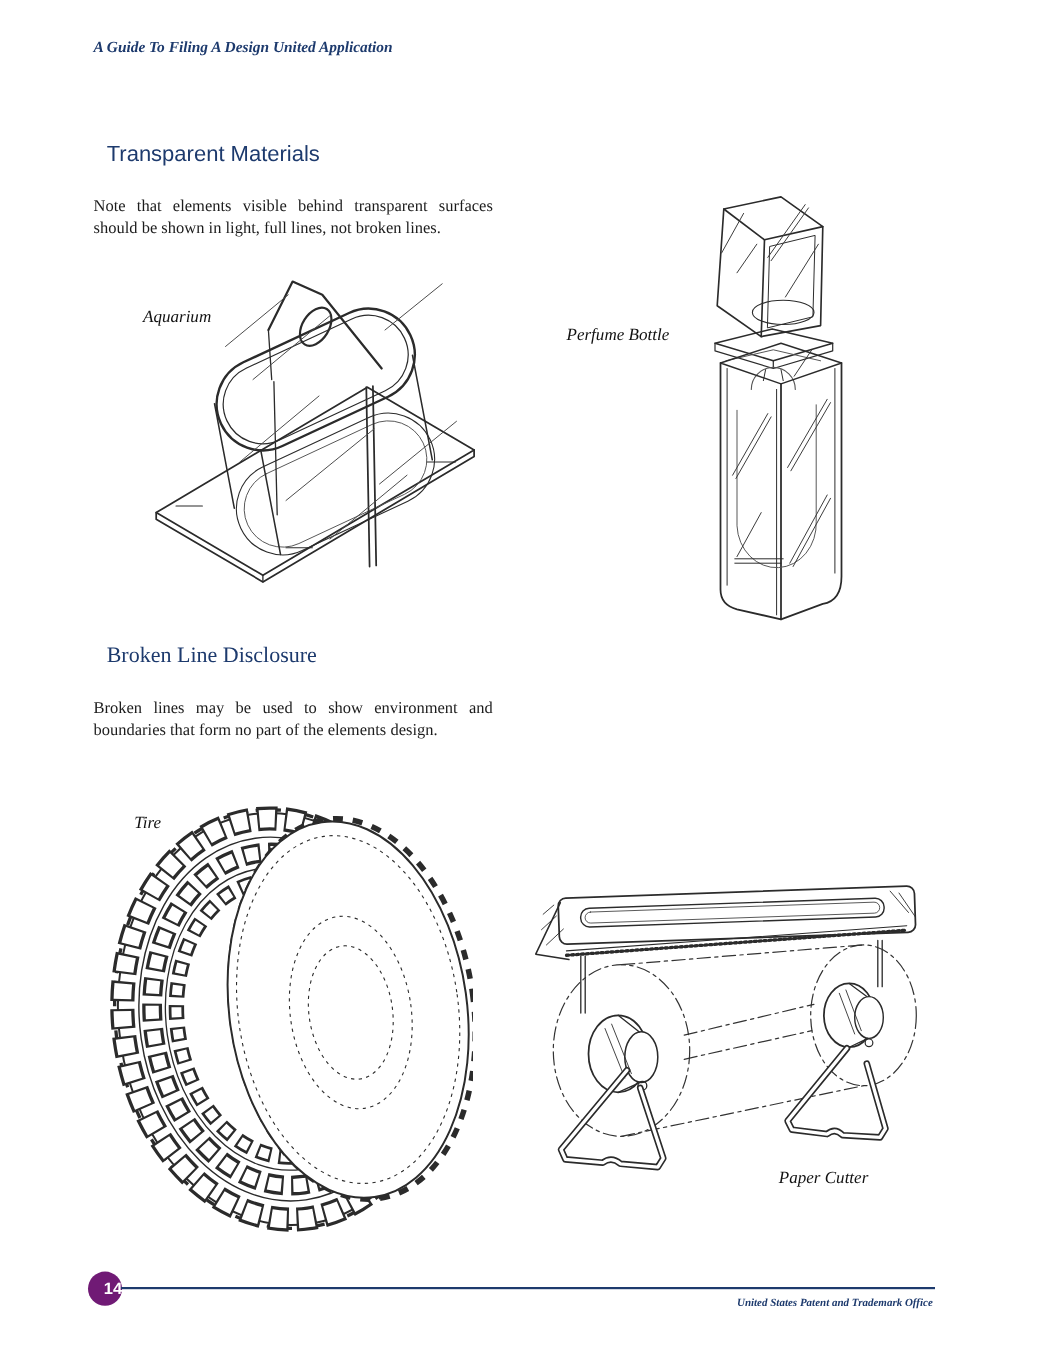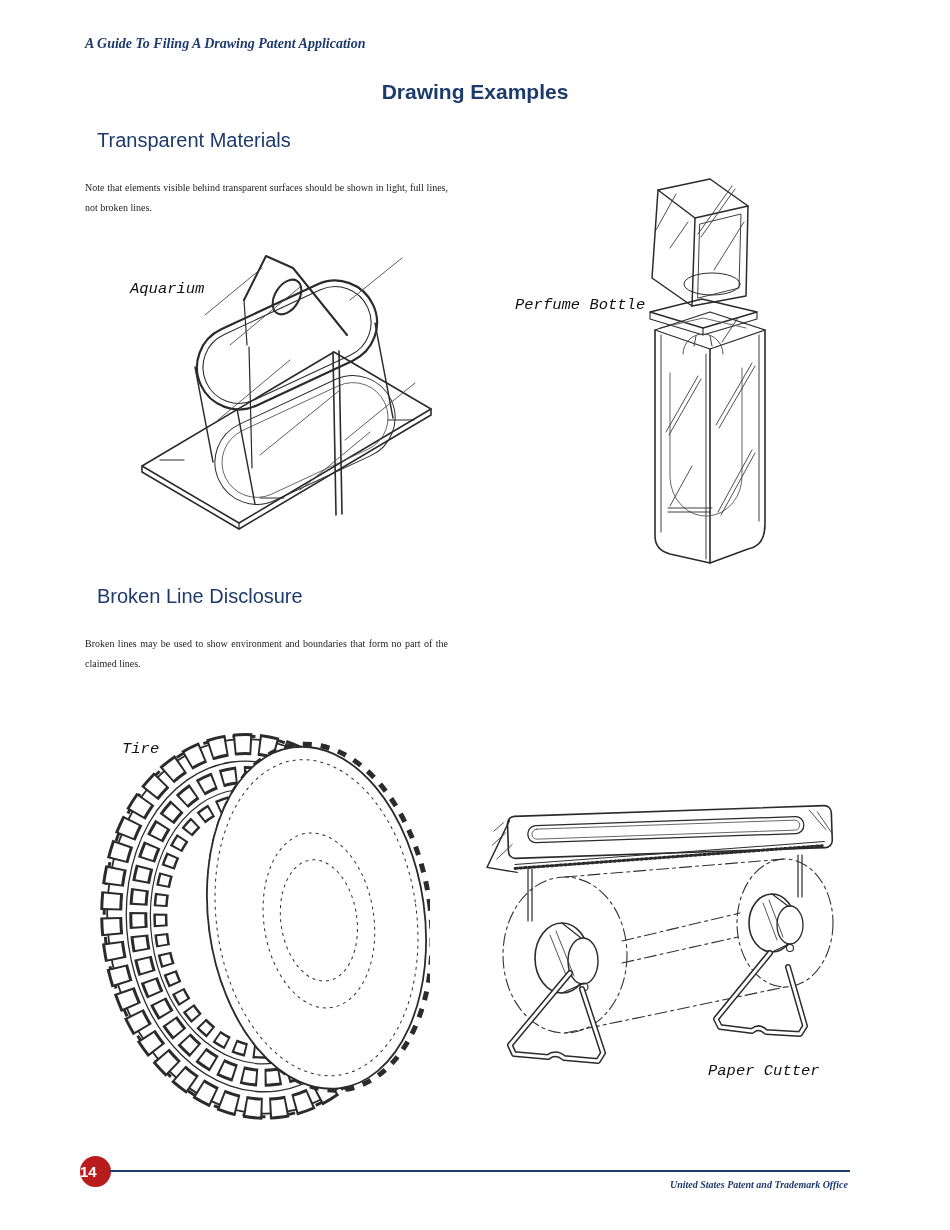--- a/index.html
+++ b/index.html
@@ -3,36 +3,35 @@
 <meta charset="utf-8">
 <style>
   html,body{margin:0;padding:0;background:#fff;}
   .page{position:relative;width:950px;height:1230px;background:#ffffff;overflow:hidden;
         font-family:"Liberation Serif", serif;color:#1a1a1a;}
   .abs{position:absolute;}
   .doc-header{left:85px;top:36px;font-size:14px;font-style:italic;font-weight:600;color:#1d3a6d;}
   .doc-title{left:0;top:80px;width:950px;text-align:center;font-family:"Liberation Sans",sans-serif;
              font-weight:bold;font-size:21px;color:#1d3a6d;}
   .section-heading{left:85px;font-family:"Liberation Sans",sans-serif;font-size:20px;color:#1d3a6d;margin-left:12px;}
-  .body-text{left:85px;width:363px;font-size:10px;line-height:20px;text-align:justify;color:#1c1c1c;}
-  .fig-label{font-style:italic;font-size:15.5px;color:#111;font-family:Liberation Mono, monospace;}
+  .body-text{left:85px;width:363px;font-size:15px;line-height:20px;text-align:justify;color:#1c1c1c;}
+  .fig-label{font-style:italic;font-size:15.5px;color:#111;}
   .footer-line{left:110px;top:1170px;width:740px;height:2.4px;background:#1d3a6d;}
-  .page-badge{left:80px;top:1156px;width:31px;height:31px;border-radius:50%;background:#b91c1c;
+  .page-badge{left:80px;top:1156px;width:31px;height:31px;border-radius:50%;background:#701a75;
               color:#fff;font-family:"Liberation Sans",sans-serif;font-weight:bold;font-size:15px;
-              display:flex;align-items:center;justify-content:flex-start;}
+              display:flex;align-items:center;justify-content:flex-end;}
   .footer-office{right:102px;top:1179px;font-style:italic;font-weight:600;font-size:10px;color:#1d3a6d;}
   svg{display:block;}
 </style>
 </head>
 <body>
 
 <div class="page">
 
-  <div class="abs doc-header">A Guide To Filing A Drawing Patent Application</div>
-  <div class="abs doc-title">Drawing Examples</div>
+  <div class="abs doc-header">A Guide To Filing A Design United Application</div>
 
   <div class="abs section-heading" style="top:129px;">Transparent Materials</div>
   <div class="abs body-text" style="top:178px;">Note that elements visible behind transparent surfaces should be shown in light, full lines, not broken lines.</div>
 
   <div class="abs fig-label" style="left:130px;top:280px;">Aquarium</div>
   <div class="abs fig-label" style="left:515px;top:268px;margin-top:28px;">Perfume Bottle</div>
 
   <div class="abs" style="left:130px;top:248px;">
     <svg width="310" height="290" viewBox="0 0 310 290">
       <g stroke="#2b2b2b" fill="none" stroke-linejoin="round" stroke-linecap="round">
@@ -82,22 +81,22 @@
         <path d="M21,157 L21,354 M66,176 L66,381 M119,157 L119,343" stroke-width="0.9"></path>
         <path d="M30,195 L30,300 A36,40 0 0 0 102,296 L102,190" stroke-width="0.9" stroke="#555"></path>
         <path d="M28,330 h44 M28,334 h42" stroke-width="0.9"></path>
         <g stroke-width="0.9" stroke="#3a3a3a">
           <path d="M112,185 L76,247 M115,188 L79,250 M58,198 L26,254 M61,201 L29,257 M112,272 L78,334 M115,275 L81,337 M52,288 L30,328 M98,140 L82,164"></path>
         </g>
       </g>
     </svg>
   </div>
 
-  <div class="abs section-heading" style="top:585px;">Broken Line Disclosure</div>
-  <div class="abs body-text" style="top:634px;">Broken lines may be used to show environment and boundaries that form no part of the claimed lines.</div>
+  <div class="abs section-heading" style="top:585px;font-family:Liberation Serif, serif;">Broken Line Disclosure</div>
+  <div class="abs body-text" style="top:634px;">Broken lines may be used to show environment and boundaries that form no part of the elements design.</div>
 
   <div class="abs fig-label" style="left:122px;top:708px;margin-top:32px;">Tire</div>
   <div class="abs fig-label" style="left:708px;top:1041px;margin-top:21px;">Paper Cutter</div>
 
   <div class="abs" style="left:95px;top:728px;">
     <svg width="335" height="395" viewBox="0 0 335 395">
       <g transform="rotate(-8 170 197)" fill="none" stroke="#2b2b2b">
         <ellipse cx="160" cy="197" rx="150" ry="191" stroke-width="3" stroke-dasharray="8,7"></ellipse>
         <ellipse cx="160" cy="197" rx="147" ry="188" stroke-width="1.8"></ellipse>
         <ellipse cx="160" cy="197" rx="143" ry="183" stroke-width="22" stroke-dasharray="18,7"></ellipse>

